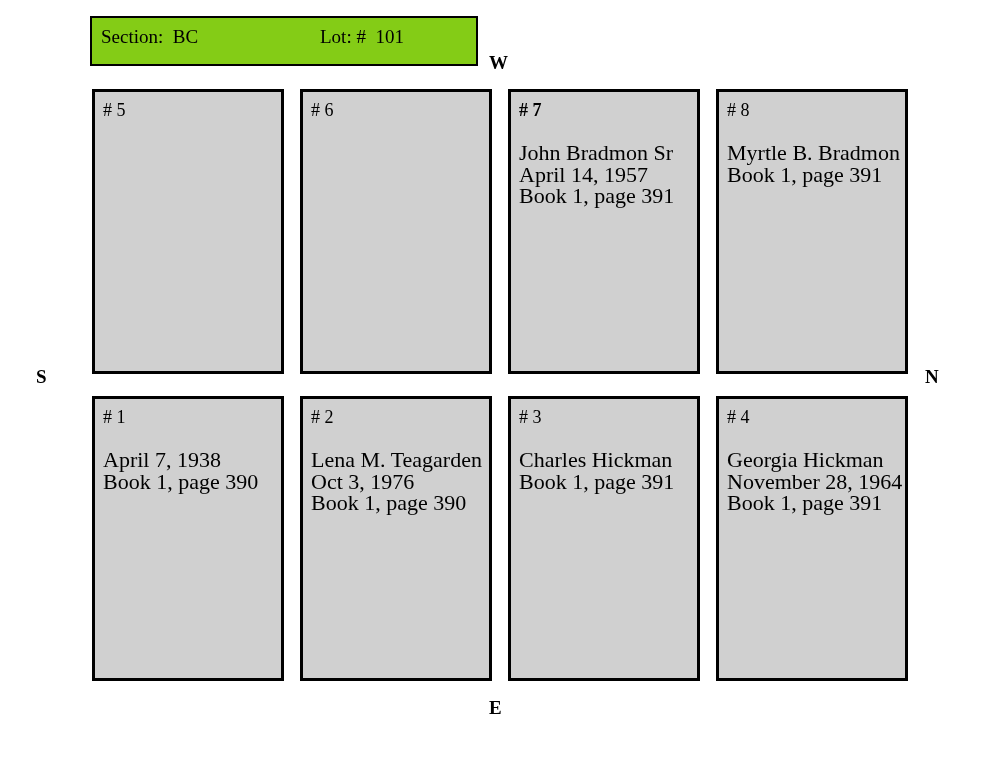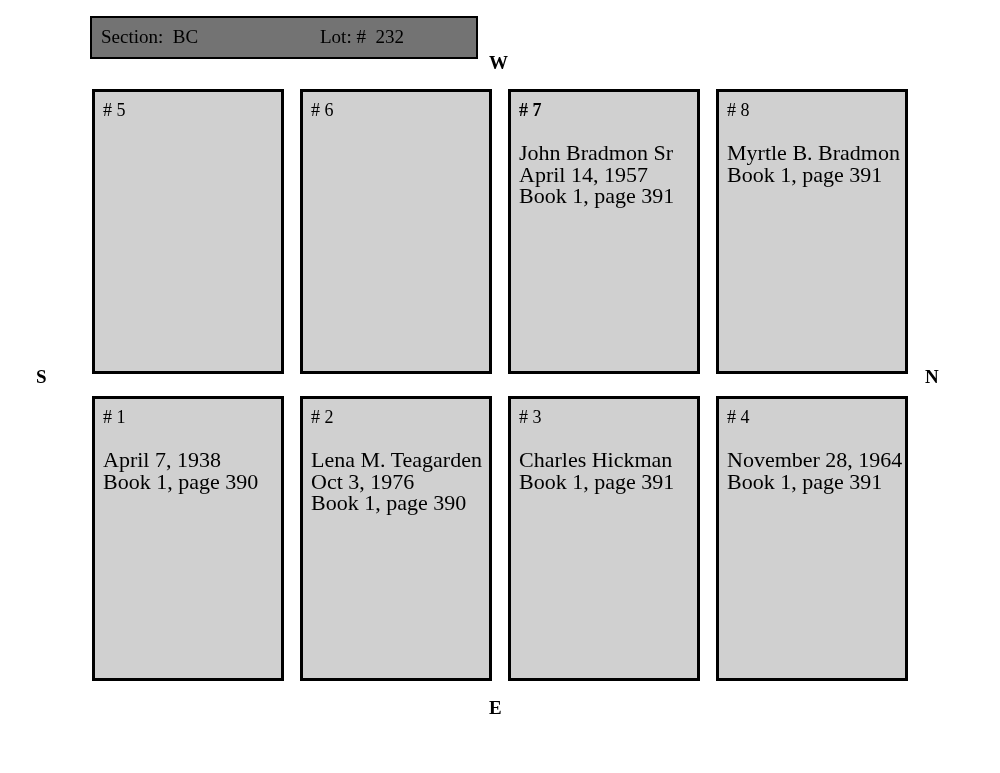--- a/index.html
+++ b/index.html
@@ -15,23 +15,23 @@
     font-family: "Liberation Serif", "DejaVu Serif", serif;
     color: #000000;
   }
 
   
   .header-box {
     position: absolute;
     left: 90px;
     top: 16px;
     width: 388px;
-    height: 43px;
+    height: 50px;
     border: 2px solid #000000;
-    background: #737373;
+    background: #84cc16;
     box-sizing: border-box;
   }
   .header-row {
     position: absolute;
     left: 0;
     top: 6px;
     width: 100%;
     height: 26px;
   }
   .header-section {
@@ -111,21 +111,21 @@
     line-height: 21.5px;
     white-space: pre;
   }
 </style>
 </head>
 <body>
 
 <div class="header-box">
   <div class="header-row">
     <span class="header-section">Section:  BC</span>
-    <span class="header-lot">Lot: #  232</span>
+    <span class="header-lot">Lot: #  101</span>
   </div>
 </div>
 
 <div class="compass compass-w">W</div>
 <div class="compass compass-s">S</div>
 <div class="compass compass-n">N</div>
 <div class="compass compass-e">E</div>
 
 <div class="plot-grid">
 
@@ -185,18 +185,19 @@
     <div class="plot-number"># 3</div>
     <div class="plot-details">
       <div>Charles Hickman</div>
       <div>Book 1, page 391</div>
     </div>
   </div>
 
   <div class="plot col-4 row-bottom">
     <div class="plot-number"># 4</div>
     <div class="plot-details">
+      <div>Georgia Hickman</div>
       <div>November 28, 1964</div>
       <div>Book 1, page 391</div>
     </div>
   </div>
 
 </div>
 
 </body></html>

